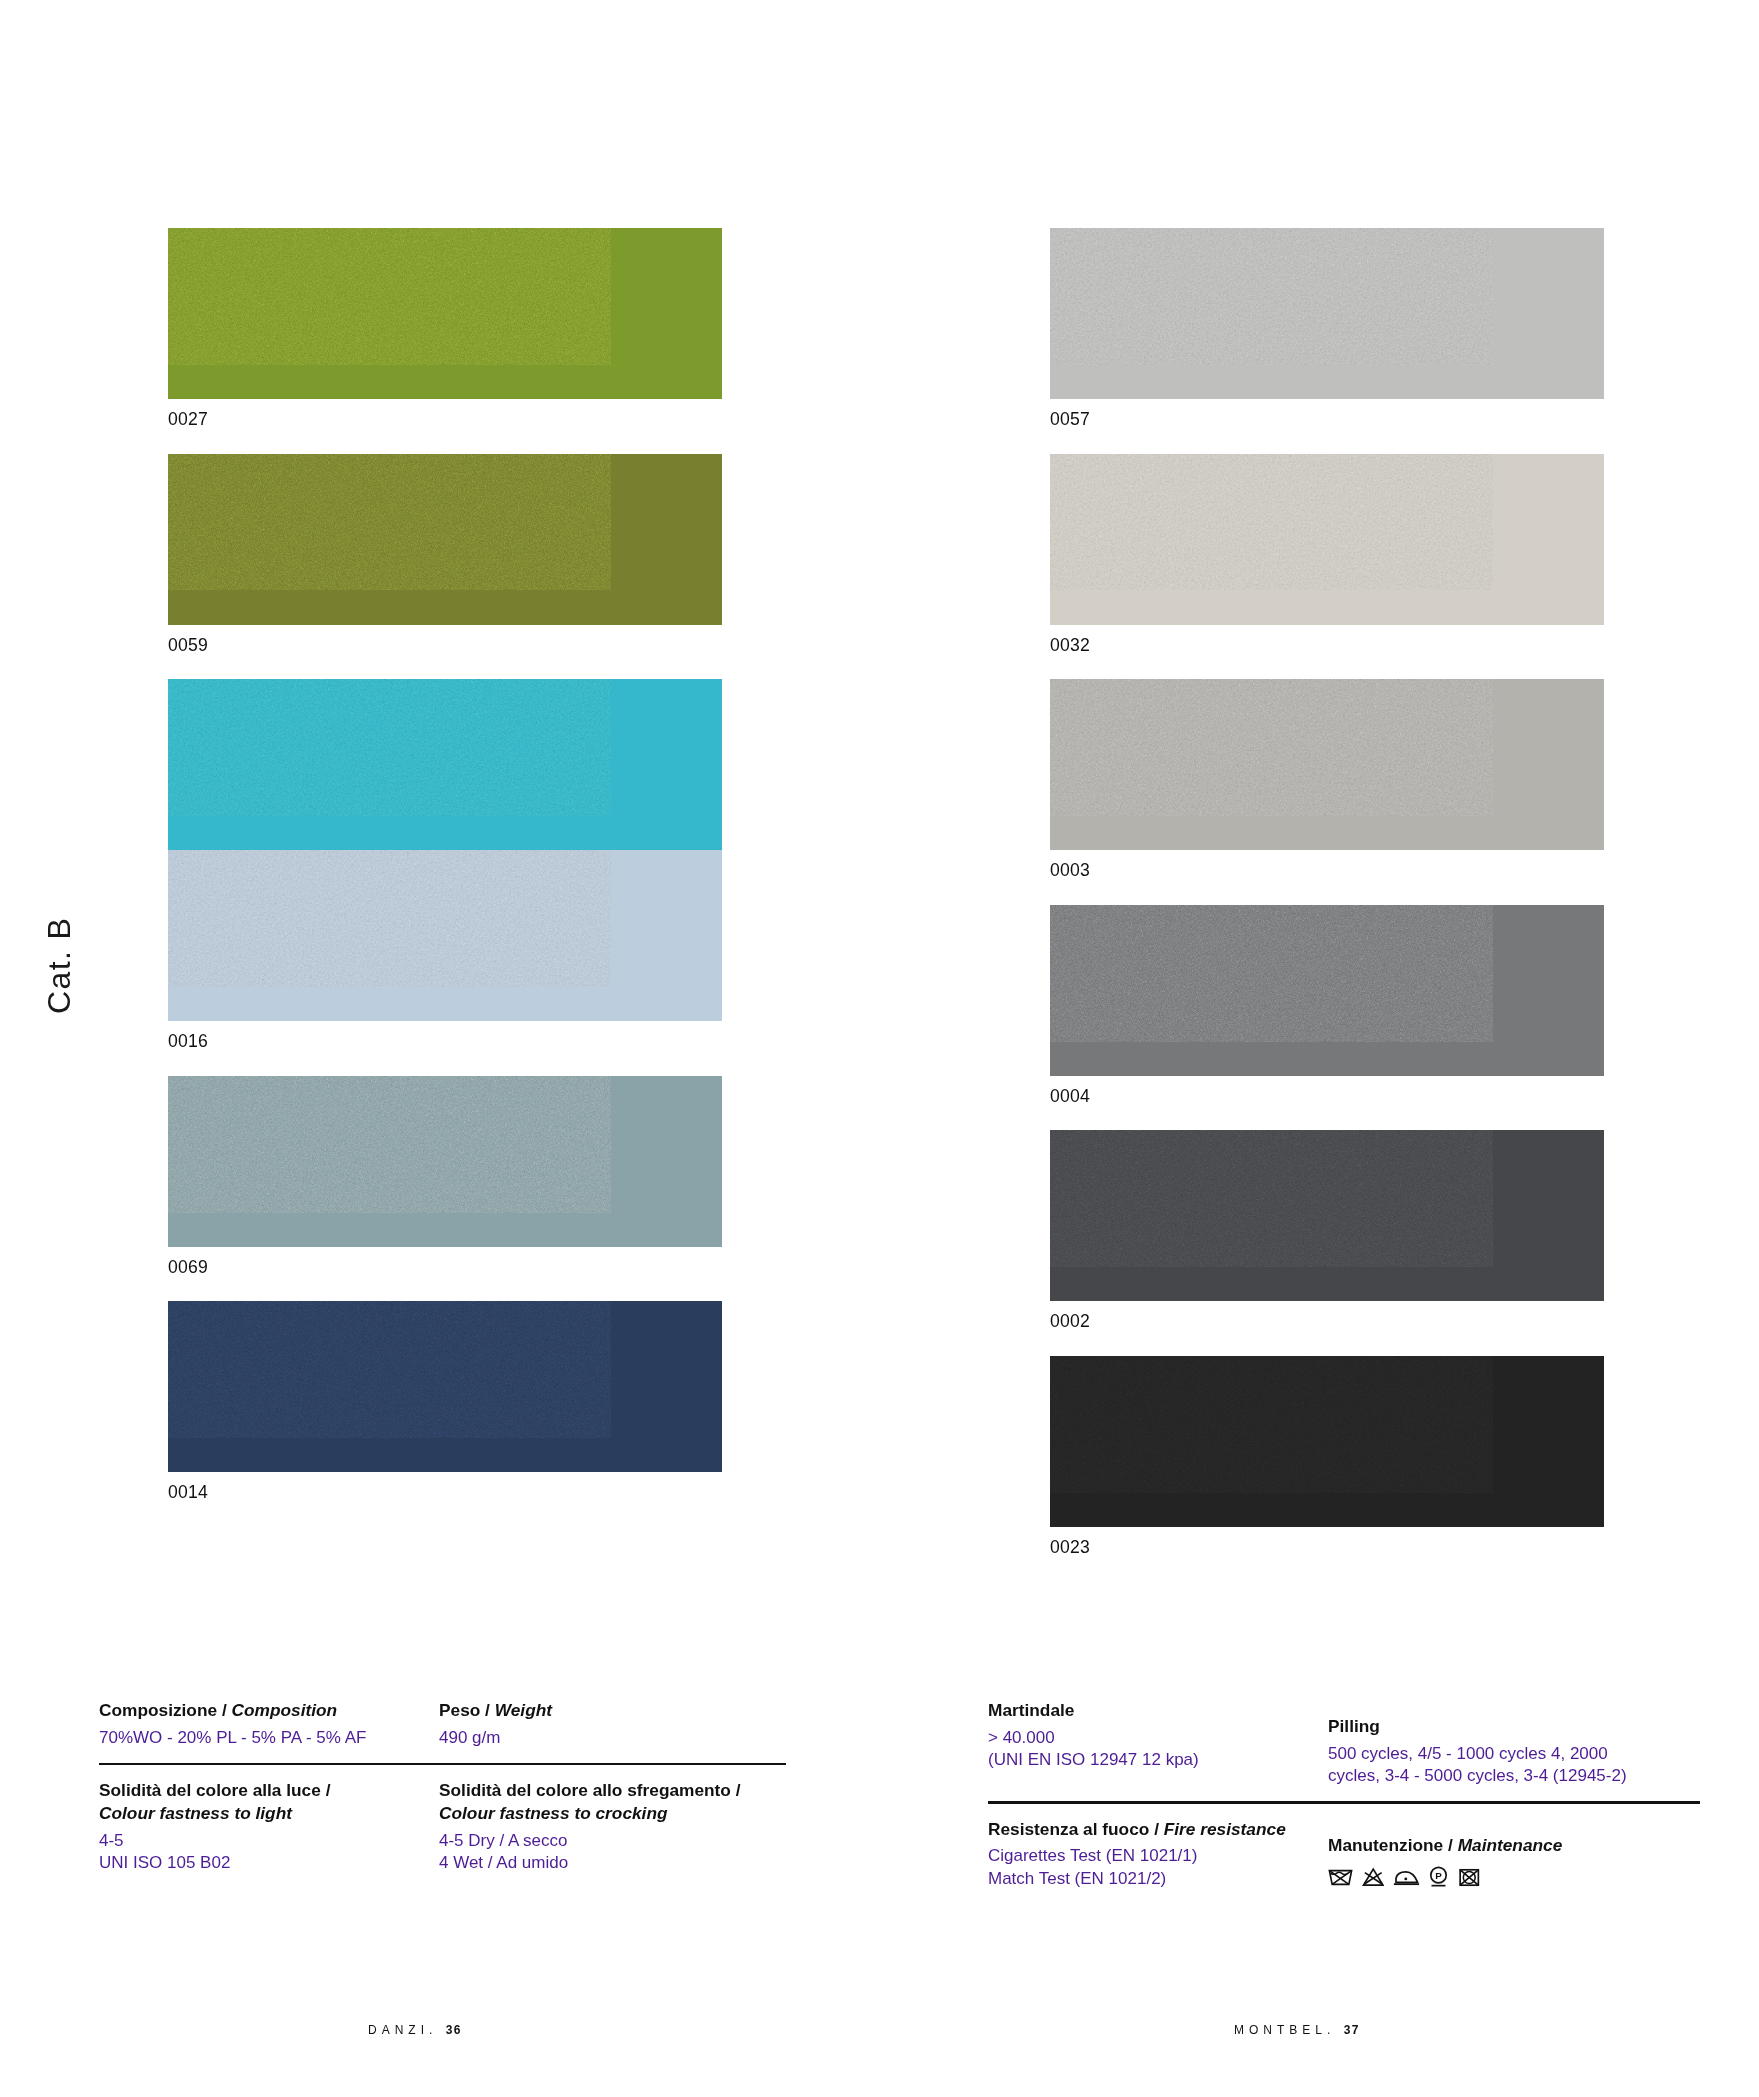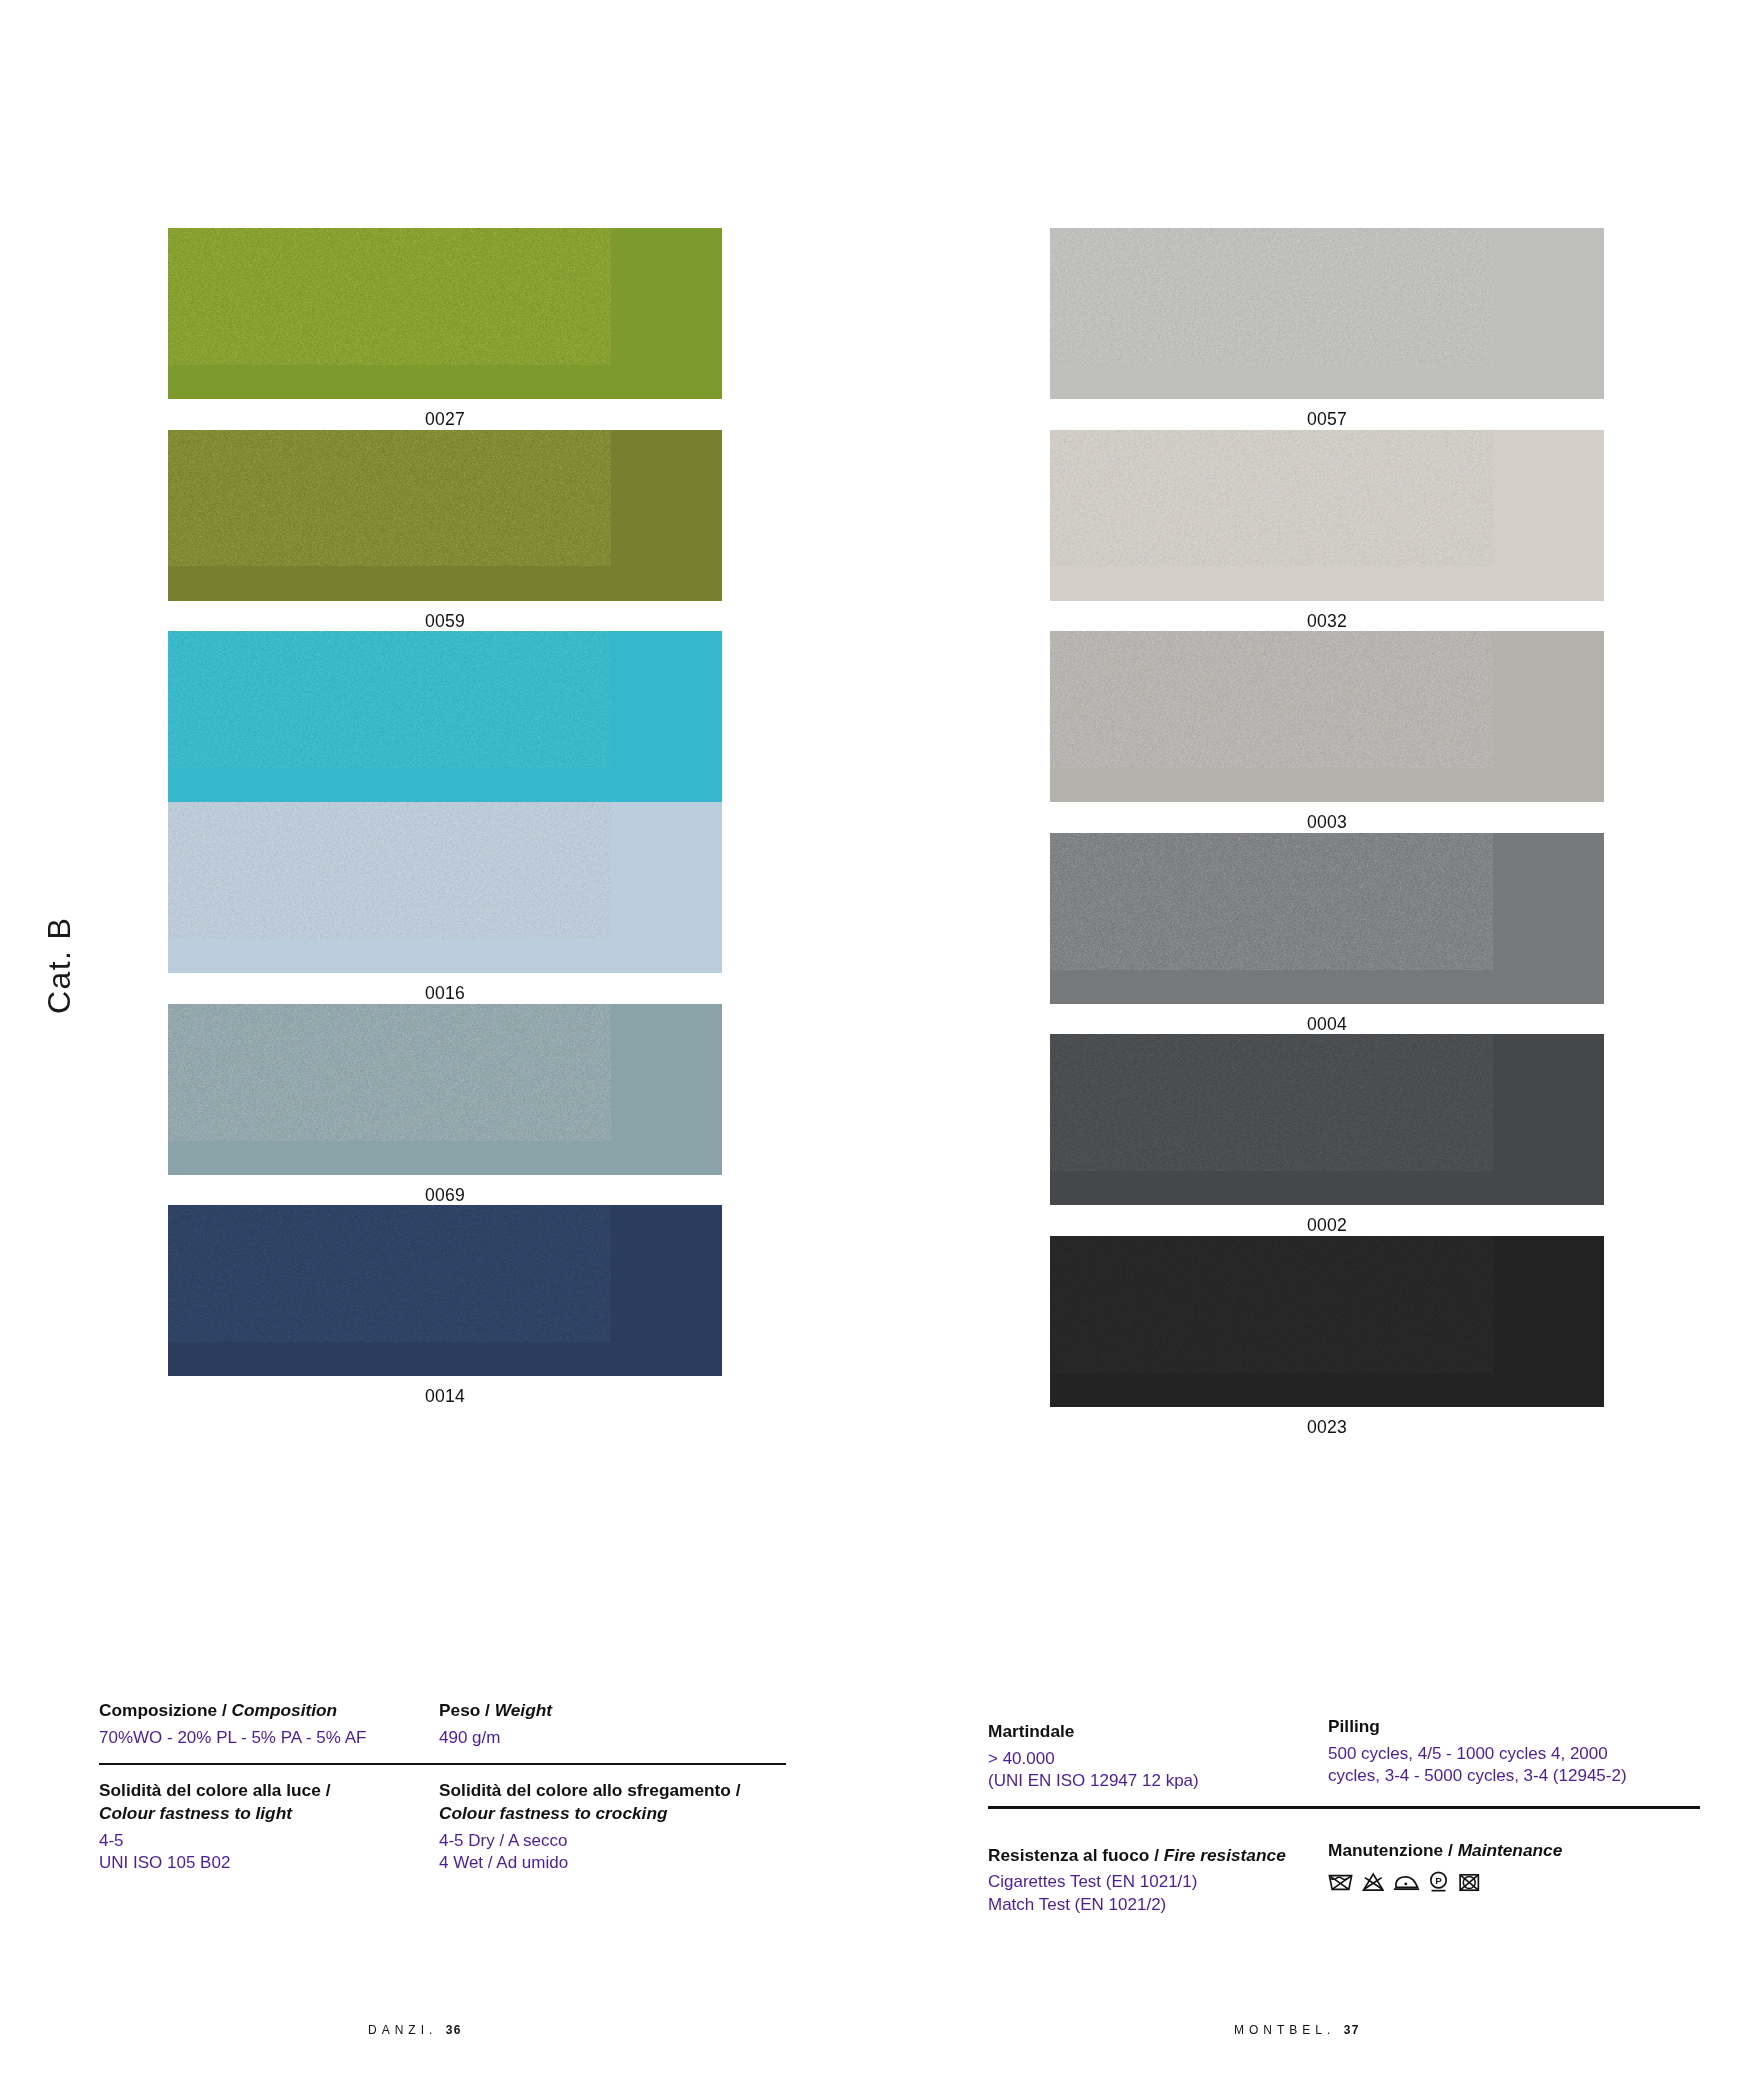--- a/index.html
+++ b/index.html
@@ -64,36 +64,35 @@
     inset: -20%;
     opacity: 0.30;
     mix-blend-mode: multiply;
   }
 
   .swatch-label {
     font-size: 17.6px;
     font-weight: 400;
     color: #111111;
     padding-top: 12px;
-    padding-bottom: 1px;
+    padding-bottom: 25px;
     letter-spacing: 0.2px;
     line-height: 1;
-    text-align: center;
   }
 
   
   .spec-table { position: absolute; }
   .spec-table.left  { left: 99px;  top: 1699px; width: 687px; }
   .spec-table.right { left: 988px; top: 1699px; width: 712px; }
 
   .spec-block { display: flex; }
   .spec-cell { }
   .spec-table.left  .spec-cell.c1 { width: 340px; }
   .spec-table.left  .spec-cell.c2 { width: 347px; }
-  .spec-table.right .spec-cell.c1 { width: 340px; margin-top: 21px; }
+  .spec-table.right .spec-cell.c1 { width: 340px; }
   .spec-table.right .spec-cell.c2 { width: 372px; margin-top: 16px; }
 
   .spec-head {
     font-size: 17.3px;
     font-weight: 700;
     line-height: 1.32;
     color: #111111;
     white-space: nowrap;
   }
   .spec-head .it { font-style: italic; font-weight: 700; }

